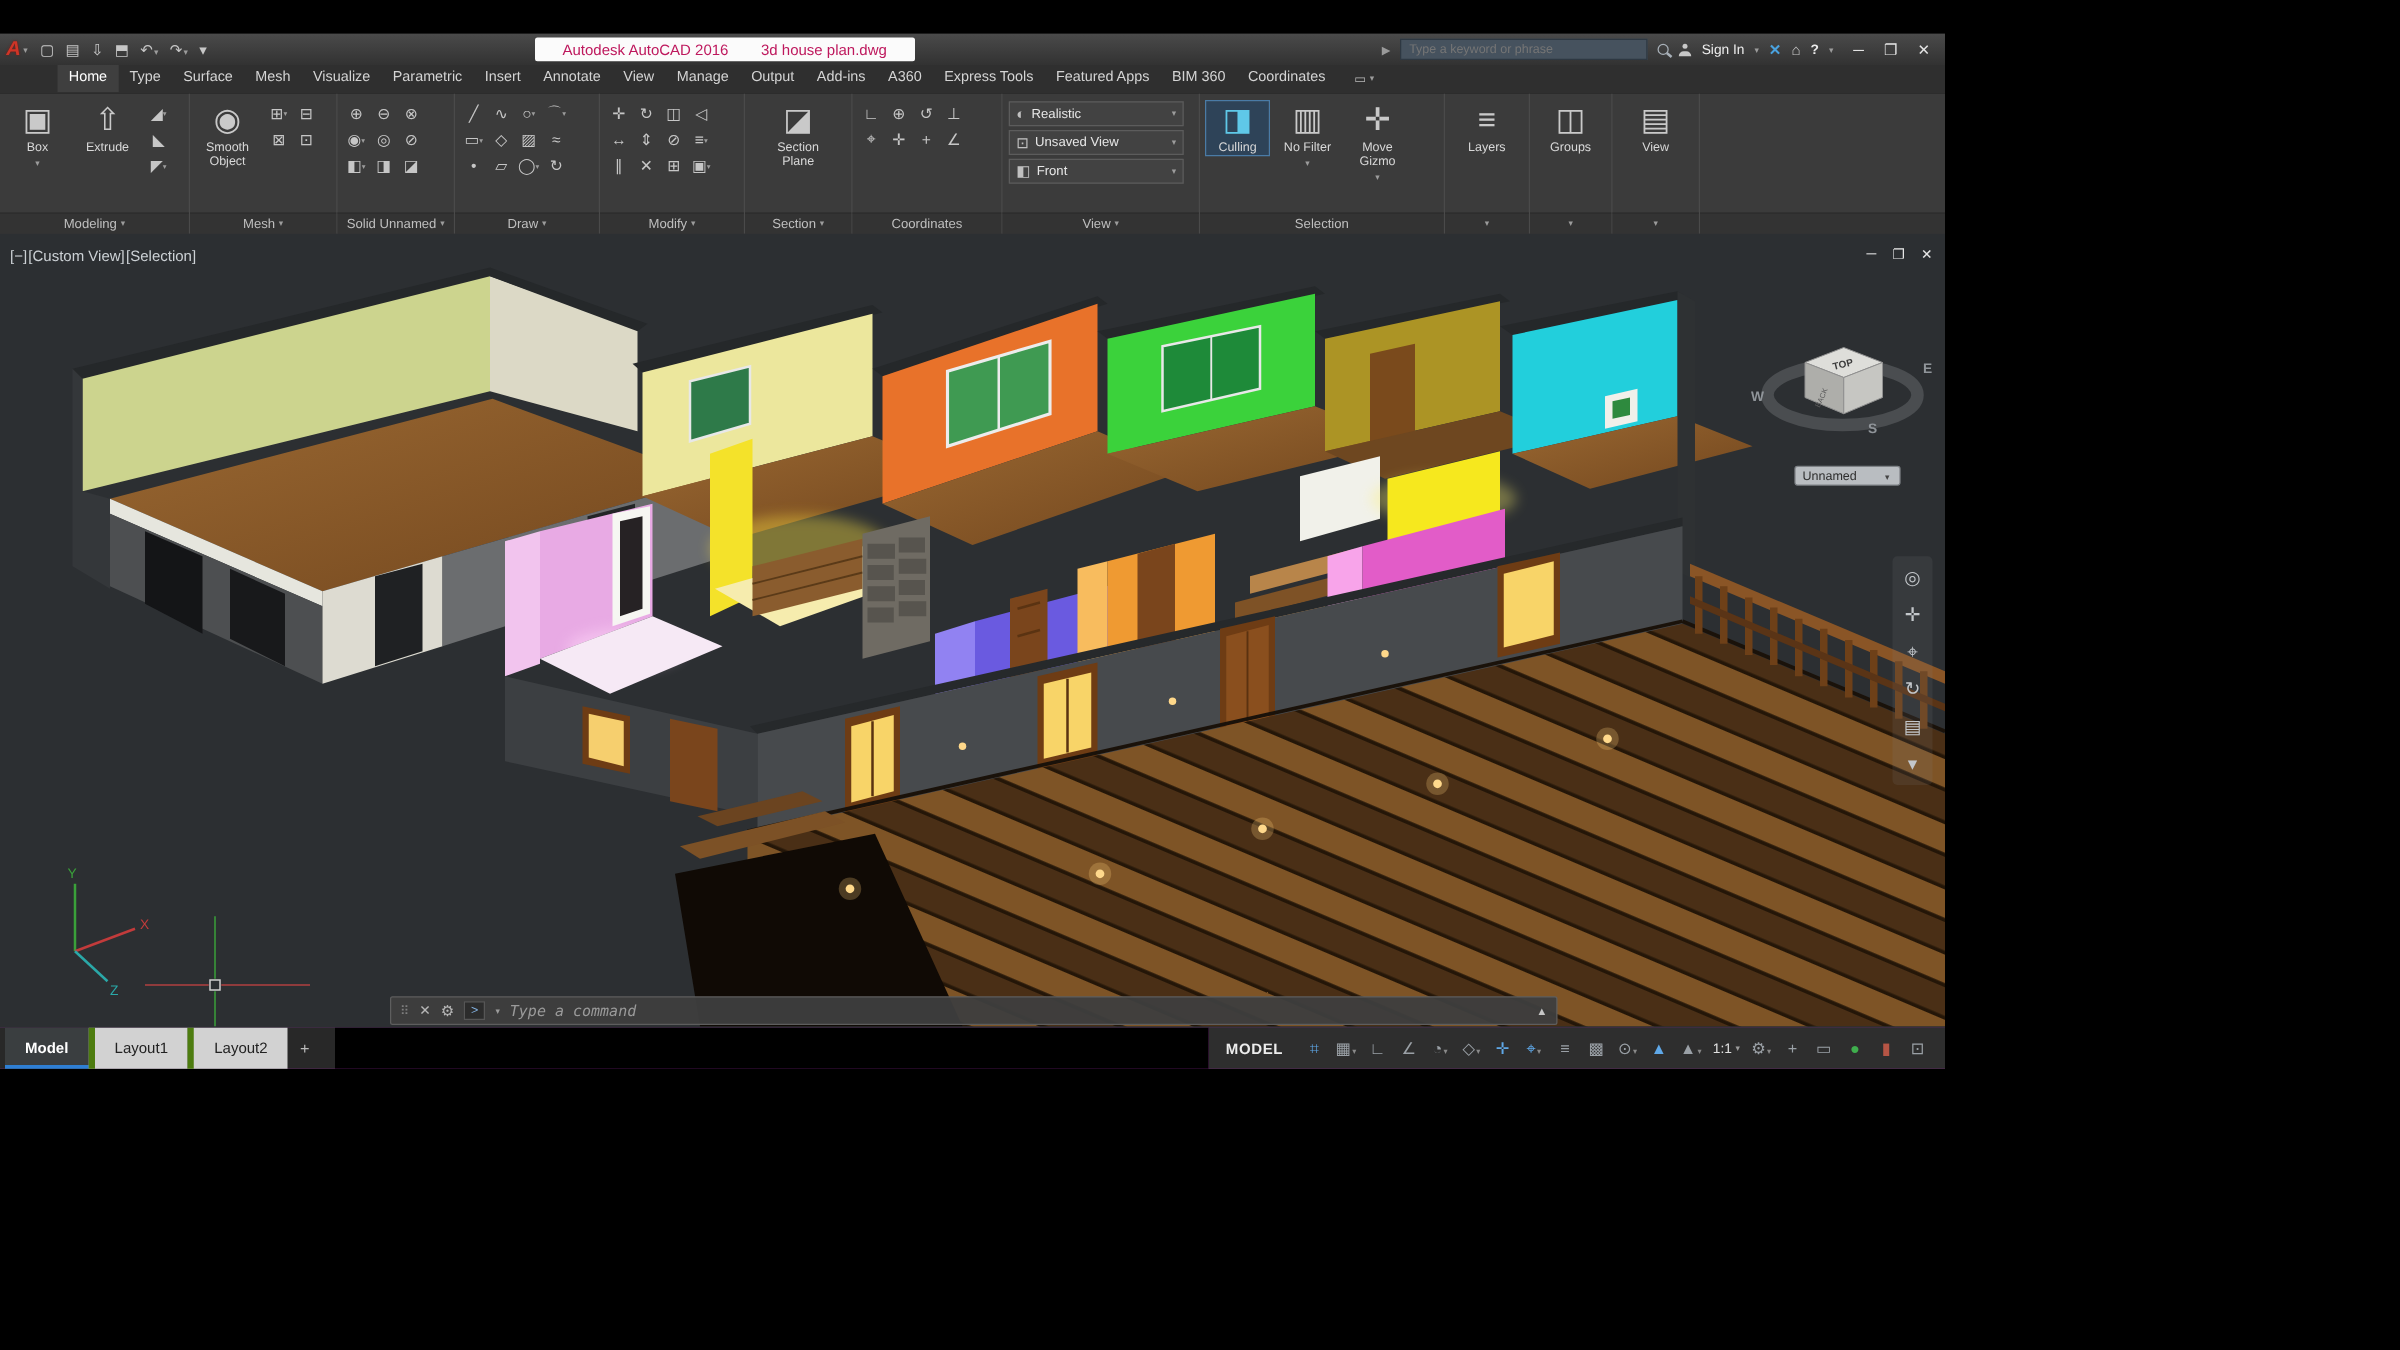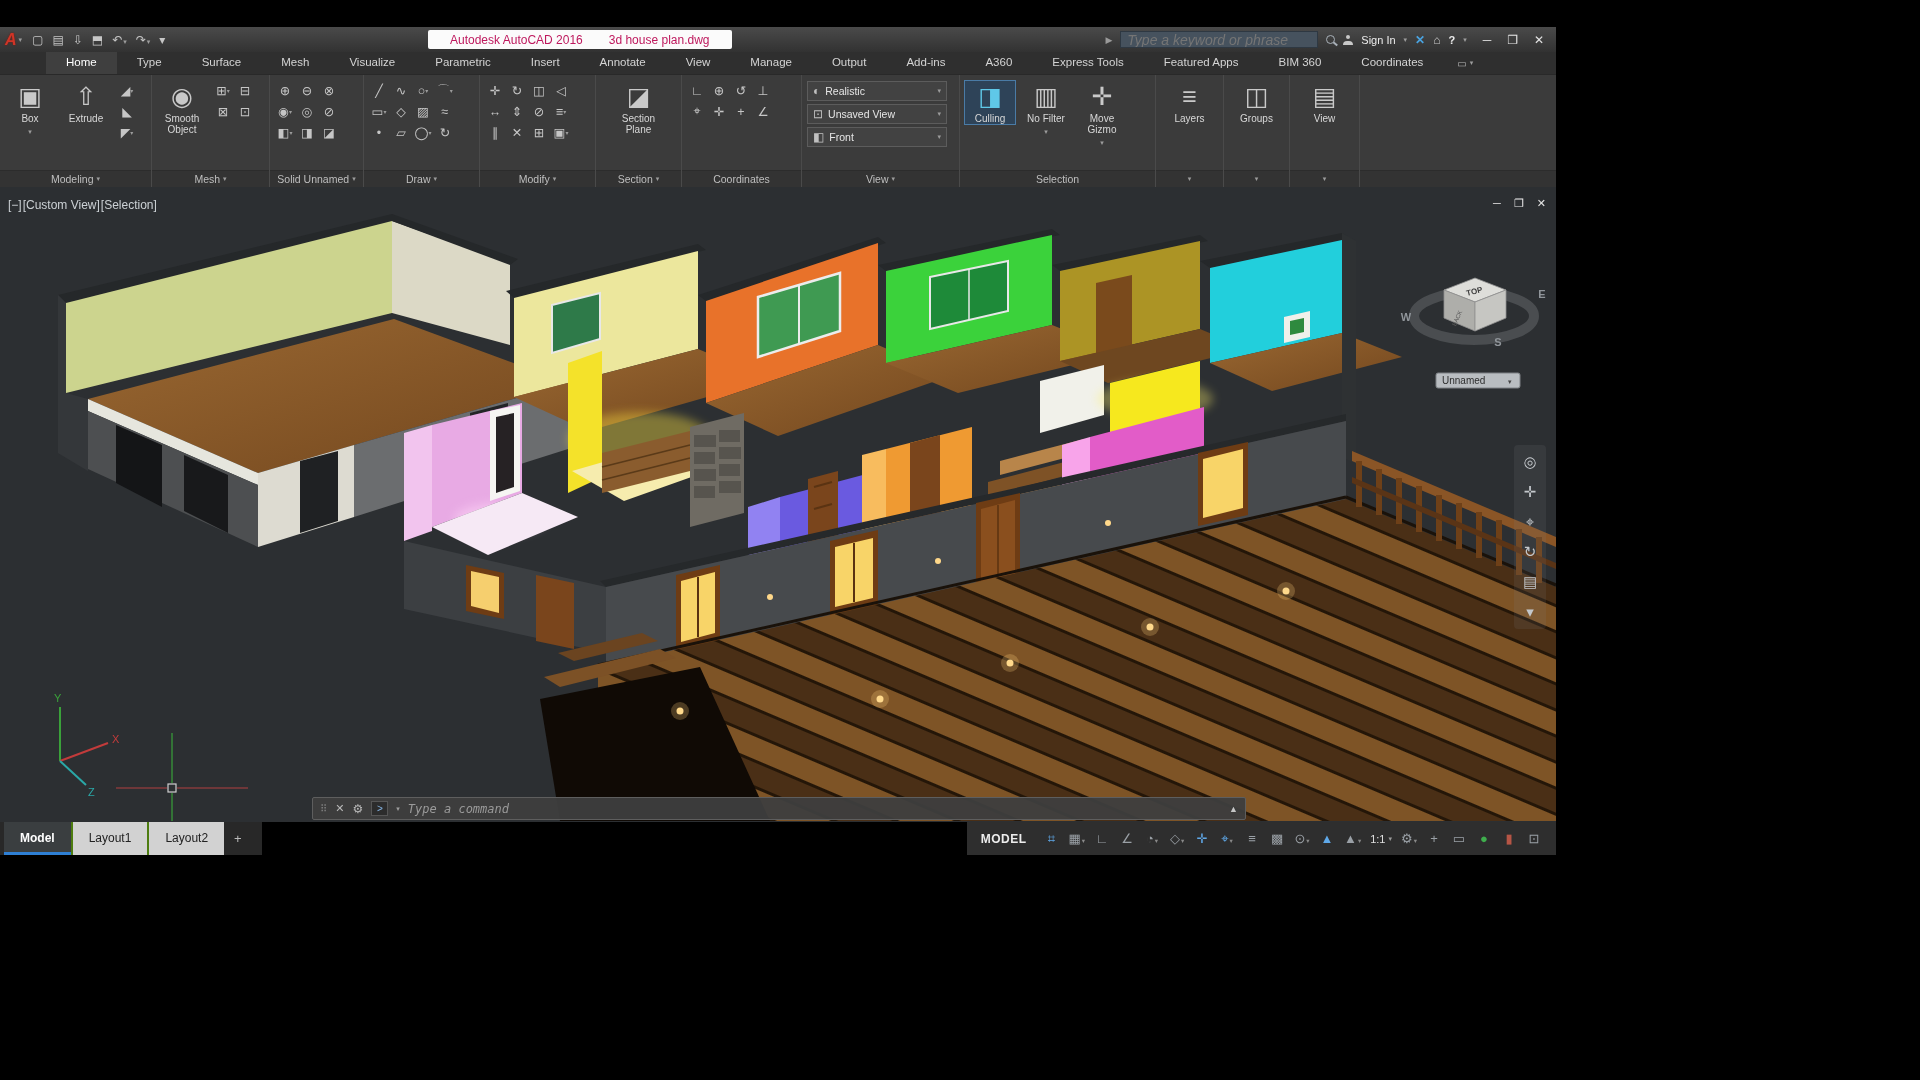--- a/index.html
+++ b/index.html
@@ -8,36 +8,36 @@
 
 .titlebar{height:25px;flex:0 0 auto;background:linear-gradient(#4a4a4a,#323232);position:relative;display:flex;align-items:center;padding-left:5px;color:#d0d0d0}
 .alogo{font-weight:bold;font-style:italic;font-size:16px;color:#cf3527;text-shadow:0 0 2px #7a1810;margin-right:2px}
 .logocrt{font-size:7px;color:#9c9c9c;margin-right:6px}
 .qat{display:flex;align-items:center;gap:1px}
 .qat span{font-size:12px;color:#c6c6c6;padding:0 4px}
 .qat span .crt{margin-left:1px}
 .title-pill{position:absolute;left:428px;top:3px;height:19px;background:#fbfbfb;border-radius:2px;display:flex;align-items:center;padding:0 22px;gap:26px;color:#be185d;font-size:12px;white-space:nowrap}
 .tb-right{position:absolute;right:2px;top:0;height:25px;display:flex;align-items:center;gap:8px;font-size:11px}
 .play{color:#9a9a9a;font-size:9px}
-.search{width:198px;height:17px;background:#46525e;border:1px solid #2e3842;color:#c6cdd4;font-style:italic;font-size:14px;padding:0 6px;outline:none;font-family:"Liberation Sans",sans-serif}
+.search{width:198px;height:17px;background:#46525e;border:1px solid #2e3842;color:#c6cdd4;font-size:10px;padding:0 6px;outline:none;font-family:"Liberation Sans",sans-serif}
 .mag{width:9px;height:9px;border:1.5px solid #a8b0b8;border-radius:50%;position:relative;display:inline-block}
 .mag::after{content:"";position:absolute;width:5px;height:1.5px;background:#a8b0b8;right:-4px;bottom:-1px;transform:rotate(40deg)}
 .person{width:10px;height:10px;position:relative;display:inline-block}
 .person::before{content:"";position:absolute;left:3px;top:0;width:4px;height:4px;border-radius:50%;background:#c8c8c8}
 .person::after{content:"";position:absolute;left:0;bottom:0;width:10px;height:4px;border-radius:5px 5px 0 0;background:#c8c8c8}
 .signin{color:#ececec}
 .xlogo{color:#4aa3e0;font-weight:bold;font-size:12px}
 .sharei{color:#c8c8c8;font-size:12px}
 .helpq{color:#ececec;font-weight:bold}
 .crt{font-style:normal;font-size:7px;color:#9c9c9c}
 .winbtns{display:flex;gap:16px;margin:0 10px 0 8px;color:#e4e4e4;font-size:12px}
 
 .ribbon-tabs{height:22px;flex:0 0 auto;background:#2f2f2f;display:flex;align-items:stretch;padding-left:46px;color:#d4d4d4;font-size:11.5px}
 .rtabs{display:flex}
-.rtabs span{padding:4px 20px 3px;white-space:nowrap}
+.rtabs span{padding:4px 9px 3px;white-space:nowrap}
 .rtabs span.on{background:#3f3f3f;color:#fff}
 .ribbon-collapse{align-self:center;margin-left:14px;color:#b8b8b8;font-size:10px;display:flex;gap:3px;align-items:center}
 
 .ribbon{height:113px;flex:0 0 auto;background:#3b3b3b;display:flex;border-top:1px solid #292929}
 .panel{border-right:1px solid #4a4a4a;display:flex;flex-direction:column}
 .panel-body{flex:1;display:flex;align-items:flex-start;padding:6px 5px 0;gap:6px}
 .panel-label{height:17px;background:#333;border-top:1px solid #2c2c2c;color:#bfbfbf;font-size:10.5px;display:flex;align-items:center;justify-content:center;gap:3px}
 .bigbtn{display:flex;flex-direction:column;align-items:center;gap:2px;color:#d8d8d8;font-size:10px;text-align:center;line-height:11px;width:50px}
 .bigbtn .ic{font-size:25px;line-height:30px;color:#c9c9c9}
 .grid{display:grid;gap:2px}
@@ -63,21 +63,21 @@
 .cmdbar .cclose{font-size:11px;color:#b8b8b8}
 .cmdbar .cwrench{font-size:12px;color:#b8b8b8}
 .prompt-box{width:17px;height:15px;background:#2c2c2c;border:1px solid #565656;color:#85b5e5;font-size:10px;display:flex;align-items:center;justify-content:center}
 .cmdbar .ph{font-family:"DejaVu Sans Mono",monospace;font-style:italic;font-size:12px;color:#9a9a9a}
 .cmdbar .hist{margin-left:auto;font-size:9px;color:#c6c6c6}
 
 .bottombar{height:33px;flex:0 0 auto;display:flex;background:#a21caf}
 .ltabs{display:flex;background:#282828;padding:0 10px 0 4px;align-items:stretch}
 .ltabs .tab{padding:0 16px;line-height:33px;font-size:12px;color:#ccc}
 .ltabs .tab.on{background:#3a3e40;color:#fff;box-shadow:inset 0 -3px 0 #2e7fd4;font-weight:bold}
-.ltabs .tab.layout{background:#d2d2d2;color:#222;border-left:2px solid #4d7c0f}
+.ltabs .tab.layout{background:#d2d2d2;color:#222;border-left:5px solid #4d7c0f}
 .addtab{color:#bbb;padding:0 10px;line-height:33px;font-size:13px}
 .bspacer{flex:1;background:#000}
 .statusbar{display:flex;align-items:center;background:#2e2e2e;padding:0 14px;gap:9px}
 .statusbar .model{font-size:12px;color:#ececec;letter-spacing:.5px;margin-right:8px;font-weight:bold}
 .sic{min-width:16px;text-align:center;font-size:13px;color:#9aa0a6}
 .sic.on{color:#5fa8e8}
 .sic .crt{font-size:6.5px;color:#8a8a8a;margin-left:1px}
 .scale{font-size:11px;color:#e0e0e0;display:flex;gap:3px;align-items:center}
 [data-name="a360-status-icon"]{color:#3fae4d !important}
 [data-name="isolate-icon"]{color:#b65545 !important}

